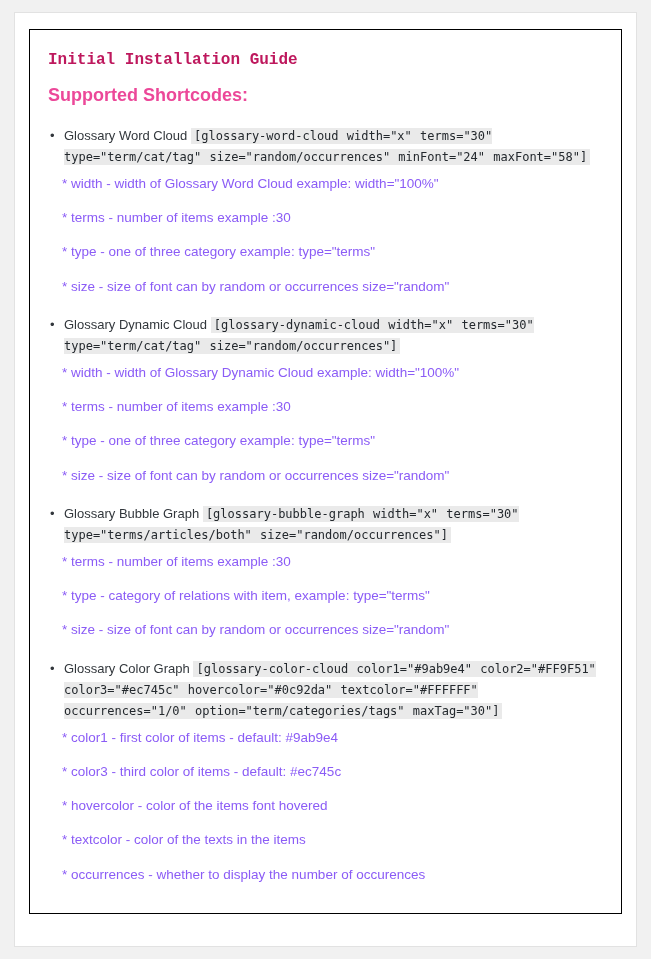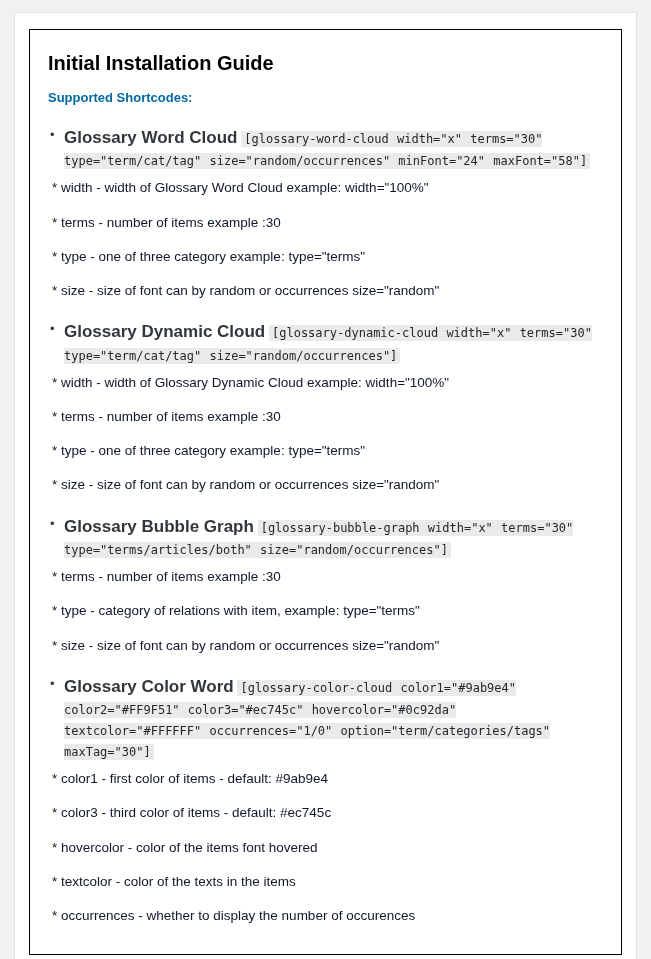--- a/index.html
+++ b/index.html
@@ -26,64 +26,64 @@
     width: 623px;
     min-height: 935px;
     padding: 16px 14px 14px 14px;
   }
   .guide-box {
     border: 1px solid #000000;
     box-sizing: border-box;
     padding: 18px 20px 22px 18px;
   }
   h1.guide-title {
-    font-size: 20px;
+    font-size: 16px;
     line-height: 1.3;
     margin: 2px 0 14px 0;
     font-weight: bold;
-    color: #000000;
+    color: #be185d;
+    font-family: Liberation Mono, monospace;
   }
   .subhead {
-    font-size: 13px;
+    font-size: 18px;
     font-weight: bold;
     margin: 0 0 20px 0;
-    color: #0369a1;
+    color: #ec4899;
   }
   .sc-line {
     font-size: 13.5px;
     line-height: 1.55;
     margin: 0 0 6px 0;
     padding-left: 16px;
     position: relative;
   }
   .sc-line .bullet {
     position: absolute;
     left: 2px;
     top: 0px;
     font-size: 13px;
     line-height: 1.55;
   }
   .sc-name {
-    font-size: 17px;
-    font-weight: bold;
+    font-size: 13px;
   }
   code.code {
     font-family: "DejaVu Sans Mono", "Liberation Mono", monospace;
     font-size: 12px;
     background: #eaeaea;
     color: #23282d;
     padding: 1px 3px;
     line-height: 1.75;
     word-spacing: 1px;
   }
   .note {
     font-size: 13.5px;
     line-height: 1.5;
-    margin: 0 0 14px 4px;
-    color: #0f172a;
+    margin: 0 0 14px 14px;
+    color: #8b5cf6;
   }
   .group {
     margin-bottom: 6px;
   }
   .group .note:last-child {
     margin-bottom: 18px;
   }
   .group.last .note:last-child {
     margin-bottom: 4px;
   }
@@ -130,21 +130,21 @@
           <code class="code">[glossary-bubble-graph width="x" terms="30" type="terms/articles/both" size="random/occurrences"]</code>
         </div>
         <p class="note">* terms - number of items example :30</p>
         <p class="note">* type - category of relations with item, example: type="terms"</p>
         <p class="note">* size - size of font can by random or occurrences size="random"</p>
       </div>
 
       <div class="group last">
         <div class="sc-line">
           <span class="bullet">•</span>
-          <span class="sc-name">Glossary Color Word</span>
+          <span class="sc-name">Glossary Color Graph</span>
           <code class="code">[glossary-color-cloud color1="#9ab9e4" color2="#FF9F51" color3="#ec745c" hovercolor="#0c92da" textcolor="#FFFFFF" occurrences="1/0" option="term/categories/tags" maxTag="30"]</code>
         </div>
         <p class="note">* color1 - first color of items - default: #9ab9e4</p>
         <p class="note">* color3 - third color of items - default: #ec745c</p>
         <p class="note">* hovercolor - color of the items font hovered</p>
         <p class="note">* textcolor - color of the texts in the items</p>
         <p class="note">* occurrences - whether to display the number of occurences</p>
 
       </div>
 

